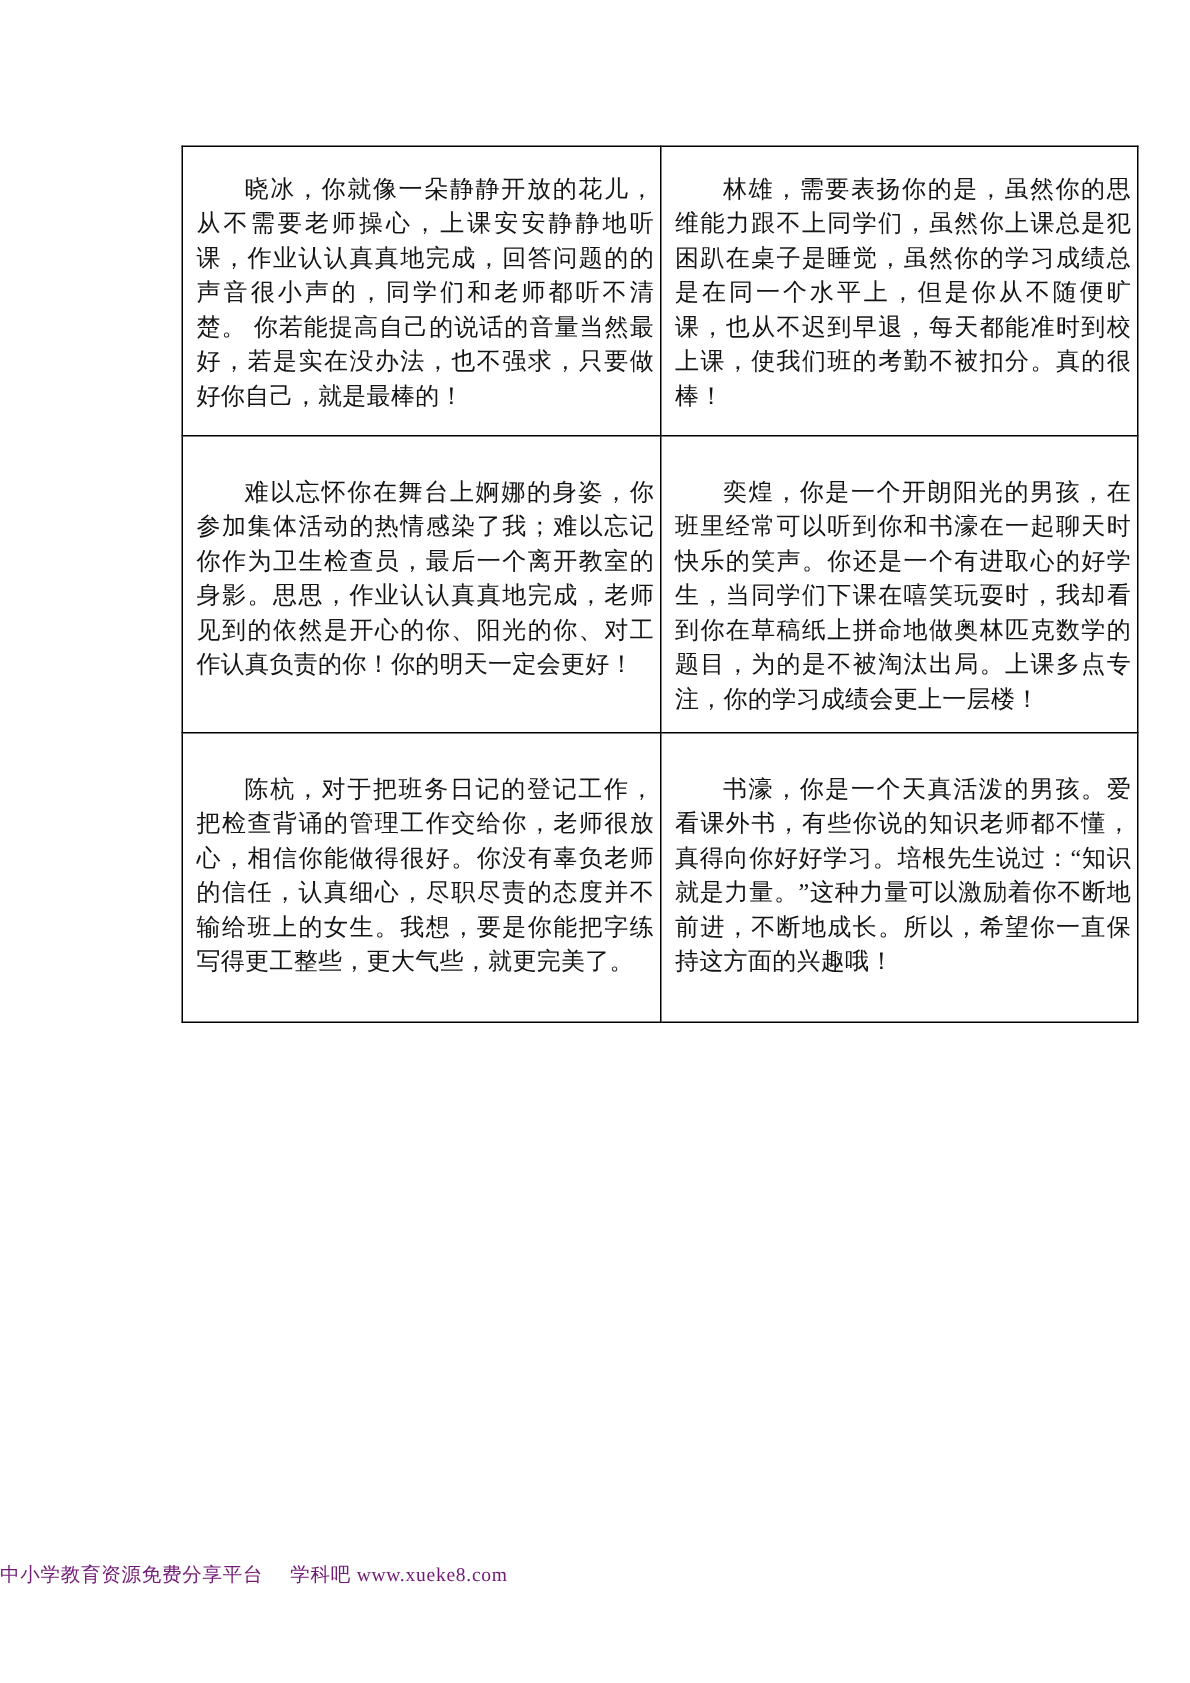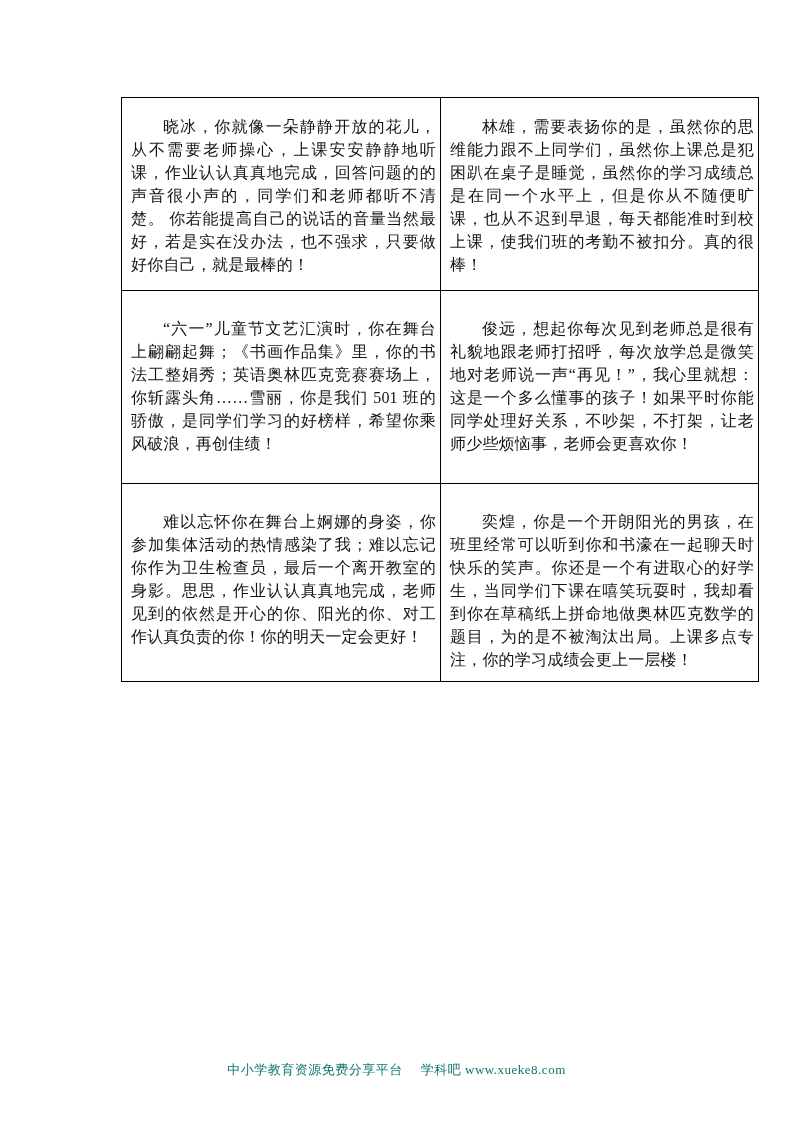--- a/index.html
+++ b/index.html
@@ -42,25 +42,24 @@
     text-indent: 2em;
     text-align: justify;
     letter-spacing: 0.2px;
     color: #141414;
   }
   .footer {
     position: absolute;
     left: 0;
     top: 1041px;
     width: 100%;
-    text-align: center;
+    text-align: left;
     font-size: 13px;
-    color: #0f766e;
+    color: #701a75;
     letter-spacing: 0.5px;
-    margin-top: 20px;
   }
   .footer .site { margin-left: 18px; }
 </style>
 </head>
 <body>
 
 <div class="page">
 
   <table class="doc-table">
     <colgroup>
@@ -69,34 +68,34 @@
     </colgroup>
     <tbody>
       <tr class="r1">
         <td>
           <p class="cell-text">晓冰，你就像一朵静静开放的花儿，从不需要老师操心，上课安安静静地听课，作业认认真真地完成，回答问题的的声音很小声的，同学们和老师都听不清楚。 你若能提高自己的说话的音量当然最好，若是实在没办法，也不强求，只要做好你自己，就是最棒的！</p>
         </td>
         <td>
           <p class="cell-text">林雄，需要表扬你的是，虽然你的思维能力跟不上同学们，虽然你上课总是犯困趴在桌子是睡觉，虽然你的学习成绩总是在同一个水平上，但是你从不随便旷课，也从不迟到早退，每天都能准时到校上课，使我们班的考勤不被扣分。真的很棒！</p>
         </td>
       </tr>
-      <tr class="r2">
-        <td>
-          <p class="cell-text">“六一”儿童节文艺汇演时，你在舞台上翩翩起舞；《书画作品集》里，你的书法工整娟秀；英语奥林匹克竞赛赛场上，你斩露头角……雪丽，你是我们 501 班的骄傲，是同学们学习的好榜样，希望你乘风破浪，再创佳绩！</p>
-        </td>
-        <td>
-          <p class="cell-text">俊远，想起你每次见到老师总是很有礼貌地跟老师打招呼，每次放学总是微笑地对老师说一声“再见！”，我心里就想：这是一个多么懂事的孩子！如果平时你能同学处理好关系，不吵架，不打架，让老师少些烦恼事，老师会更喜欢你！</p>
-        </td>
-      </tr>
       <tr class="r3">
         <td>
           <p class="cell-text">难以忘怀你在舞台上婀娜的身姿，你参加集体活动的热情感染了我；难以忘记你作为卫生检查员，最后一个离开教室的身影。思思，作业认认真真地完成，老师见到的依然是开心的你、阳光的你、对工作认真负责的你！你的明天一定会更好！</p>
         </td>
         <td>
           <p class="cell-text">奕煌，你是一个开朗阳光的男孩，在班里经常可以听到你和书濠在一起聊天时快乐的笑声。你还是一个有进取心的好学生，当同学们下课在嘻笑玩耍时，我却看到你在草稿纸上拼命地做奥林匹克数学的题目，为的是不被淘汰出局。上课多点专注，你的学习成绩会更上一层楼！</p>
+        </td>
+      </tr>
+      <tr class="r4">
+        <td>
+          <p class="cell-text">陈杭，对于把班务日记的登记工作，把检查背诵的管理工作交给你，老师很放心，相信你能做得很好。你没有辜负老师的信任，认真细心，尽职尽责的态度并不输给班上的女生。我想，要是你能把字练写得更工整些，更大气些，就更完美了。</p>
+        </td>
+        <td>
+          <p class="cell-text">书濠，你是一个天真活泼的男孩。爱看课外书，有些你说的知识老师都不懂，真得向你好好学习。培根先生说过：“知识就是力量。”这种力量可以激励着你不断地前进，不断地成长。所以，希望你一直保持这方面的兴趣哦！</p>
         </td>
       </tr>
     </tbody>
   </table>
 
   <div class="footer">
     <span class="platform">中小学教育资源免费分享平台</span><span class="site">学科吧 www.xueke8.com</span>
   </div>
 
 </div>

